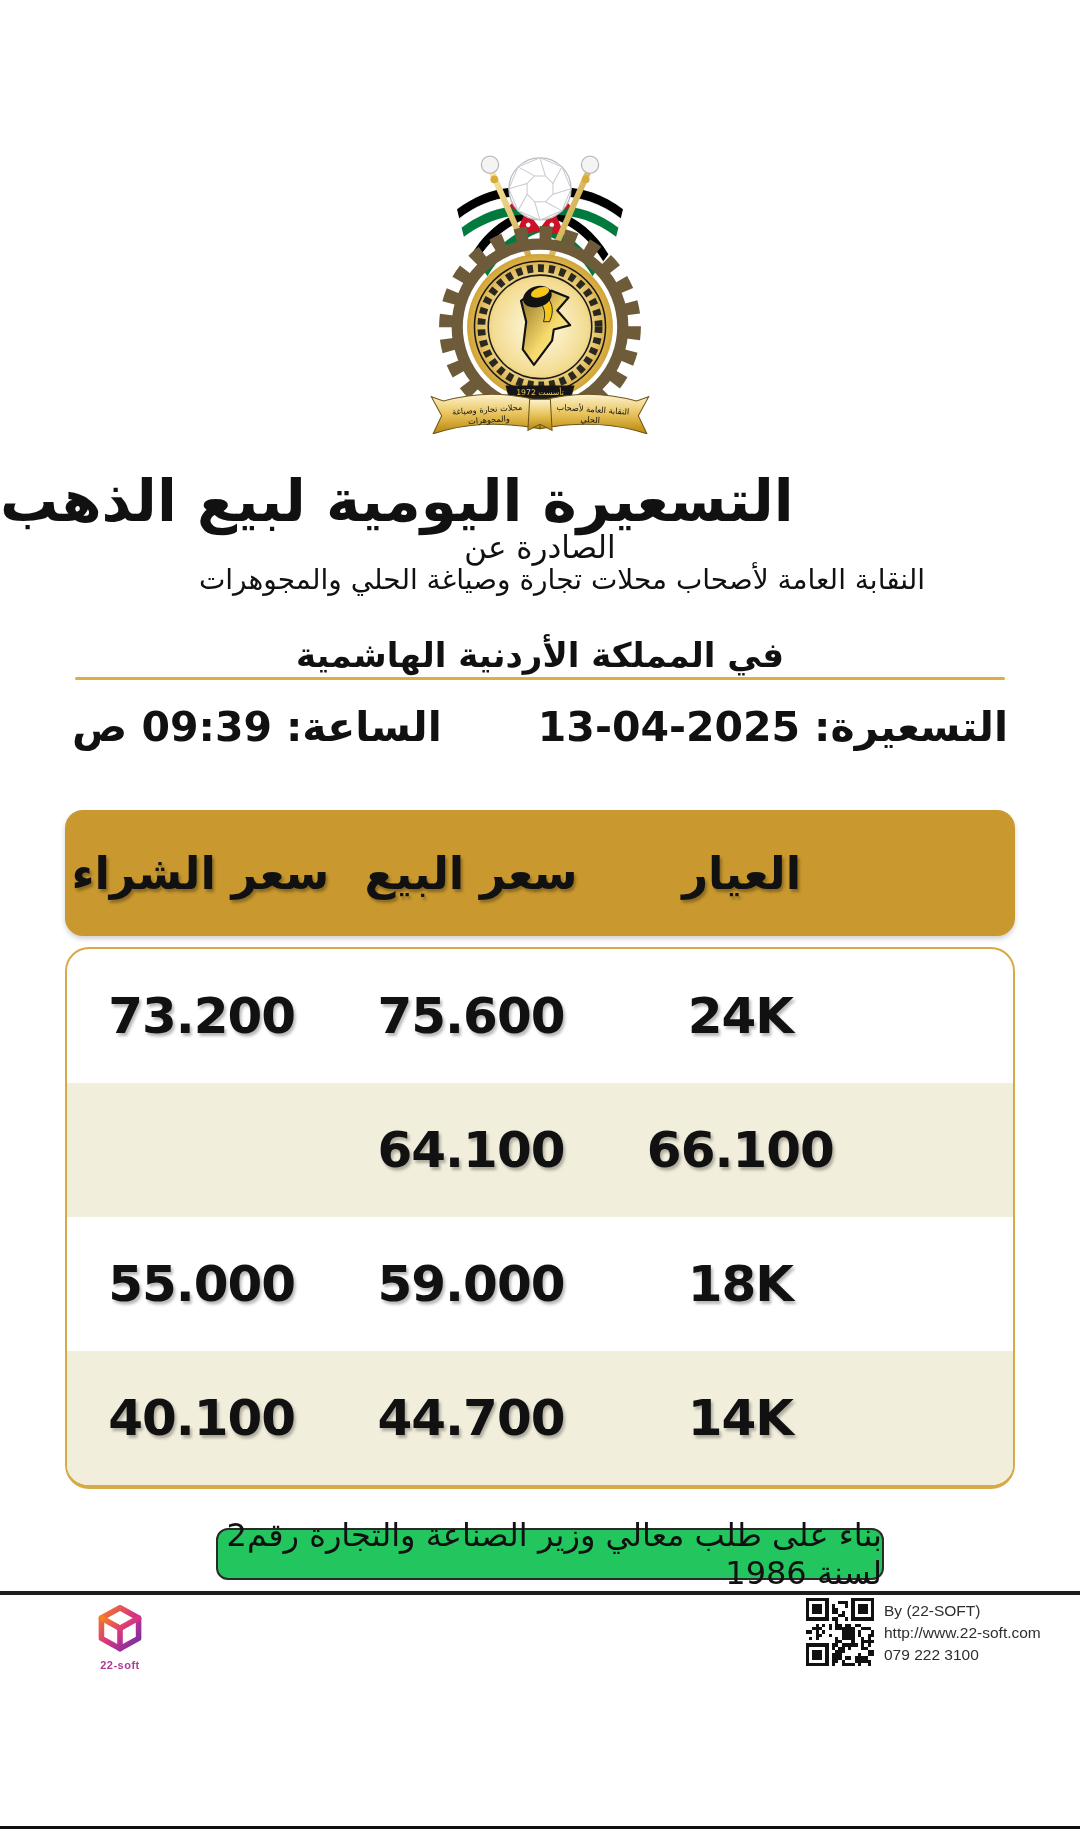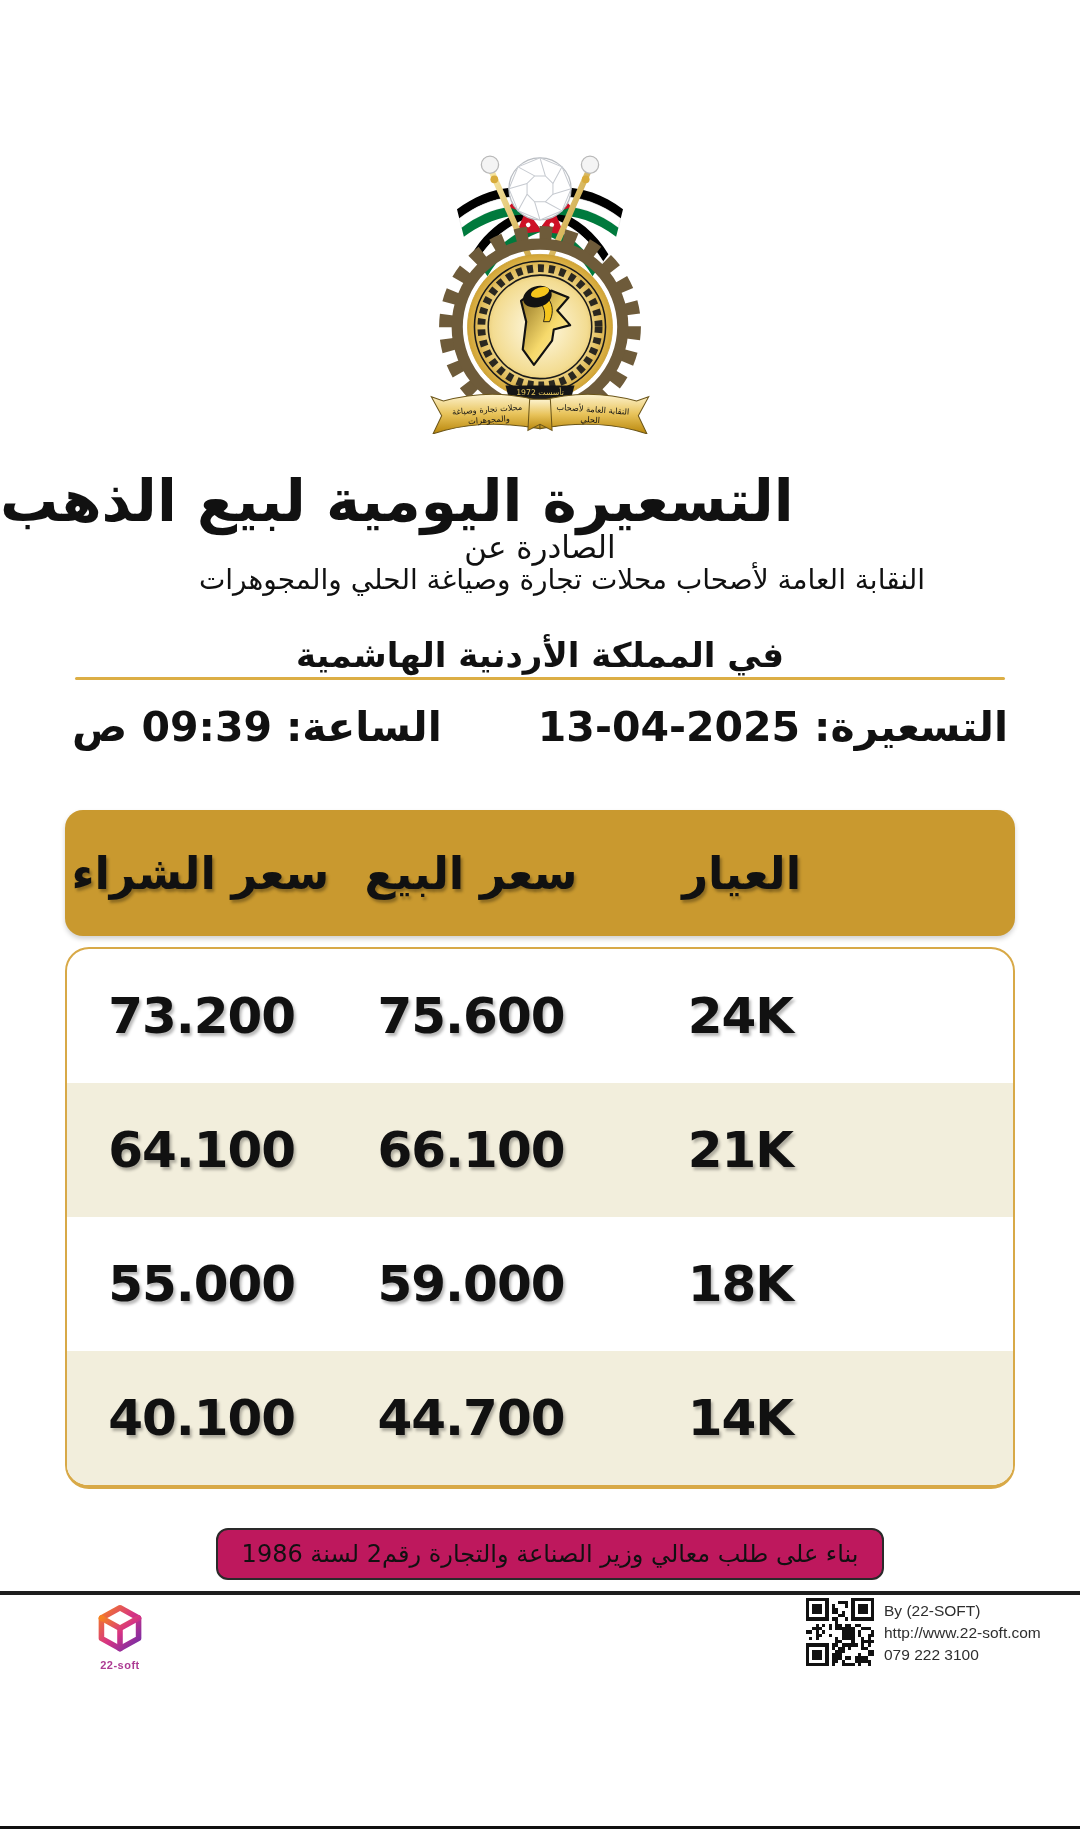--- a/index.html
+++ b/index.html
@@ -48,21 +48,21 @@
           padding-right:138px; align-items:center; text-align:center;
           font-size:50px; font-weight:800; }
   .trow:nth-child(even) { background:#f2eedc; }
   .td { text-shadow:2px 3px 3px rgba(0,0,0,0.28); letter-spacing:-1px; }
 
   
   .note-box {
     top:1528px; left:216px; width:668px; height:52px;
     border:2.5px solid #2a2a2a; border-radius:12px;
     display:flex; align-items:center; justify-content:center;
-    direction:rtl; font-size:24px; background:#be185d;
+    direction:rtl; font-size:32px; background:#22c55e;
   }
 
   
   .footer-rule { top:1591px; left:0; width:1080px; height:3.5px; background:#1e1e1e; }
   .brand { left:84px; top:1602px; width:72px; text-align:center; }
   .brand svg { display:block; margin:0 auto; }
   .brand-name { font-size:11px; font-weight:700; color:#ad3a93; letter-spacing:0.5px; margin-top:-1px;
                 font-family:"Liberation Sans", sans-serif; }
   .credits { left:806px; top:1597px; display:flex; gap:10px; align-items:center; }
   .credit-lines { font-family:"Liberation Sans", sans-serif; font-size:15.5px; color:#2e2e2e;
@@ -191,21 +191,20 @@
     <div class="th">سعر الشراء</div>
   </div>
 
   <div class="abs tcard">
     <div class="trow">
       <div class="td">24K</div>
       <div class="td">75.600</div>
       <div class="td">73.200</div>
     </div>
     <div class="trow">
-      <div class="td">21K</div>
       <div class="td">66.100</div>
       <div class="td">64.100</div>
     </div>
     <div class="trow">
       <div class="td">18K</div>
       <div class="td">59.000</div>
       <div class="td">55.000</div>
     </div>
     <div class="trow">
       <div class="td">14K</div>

